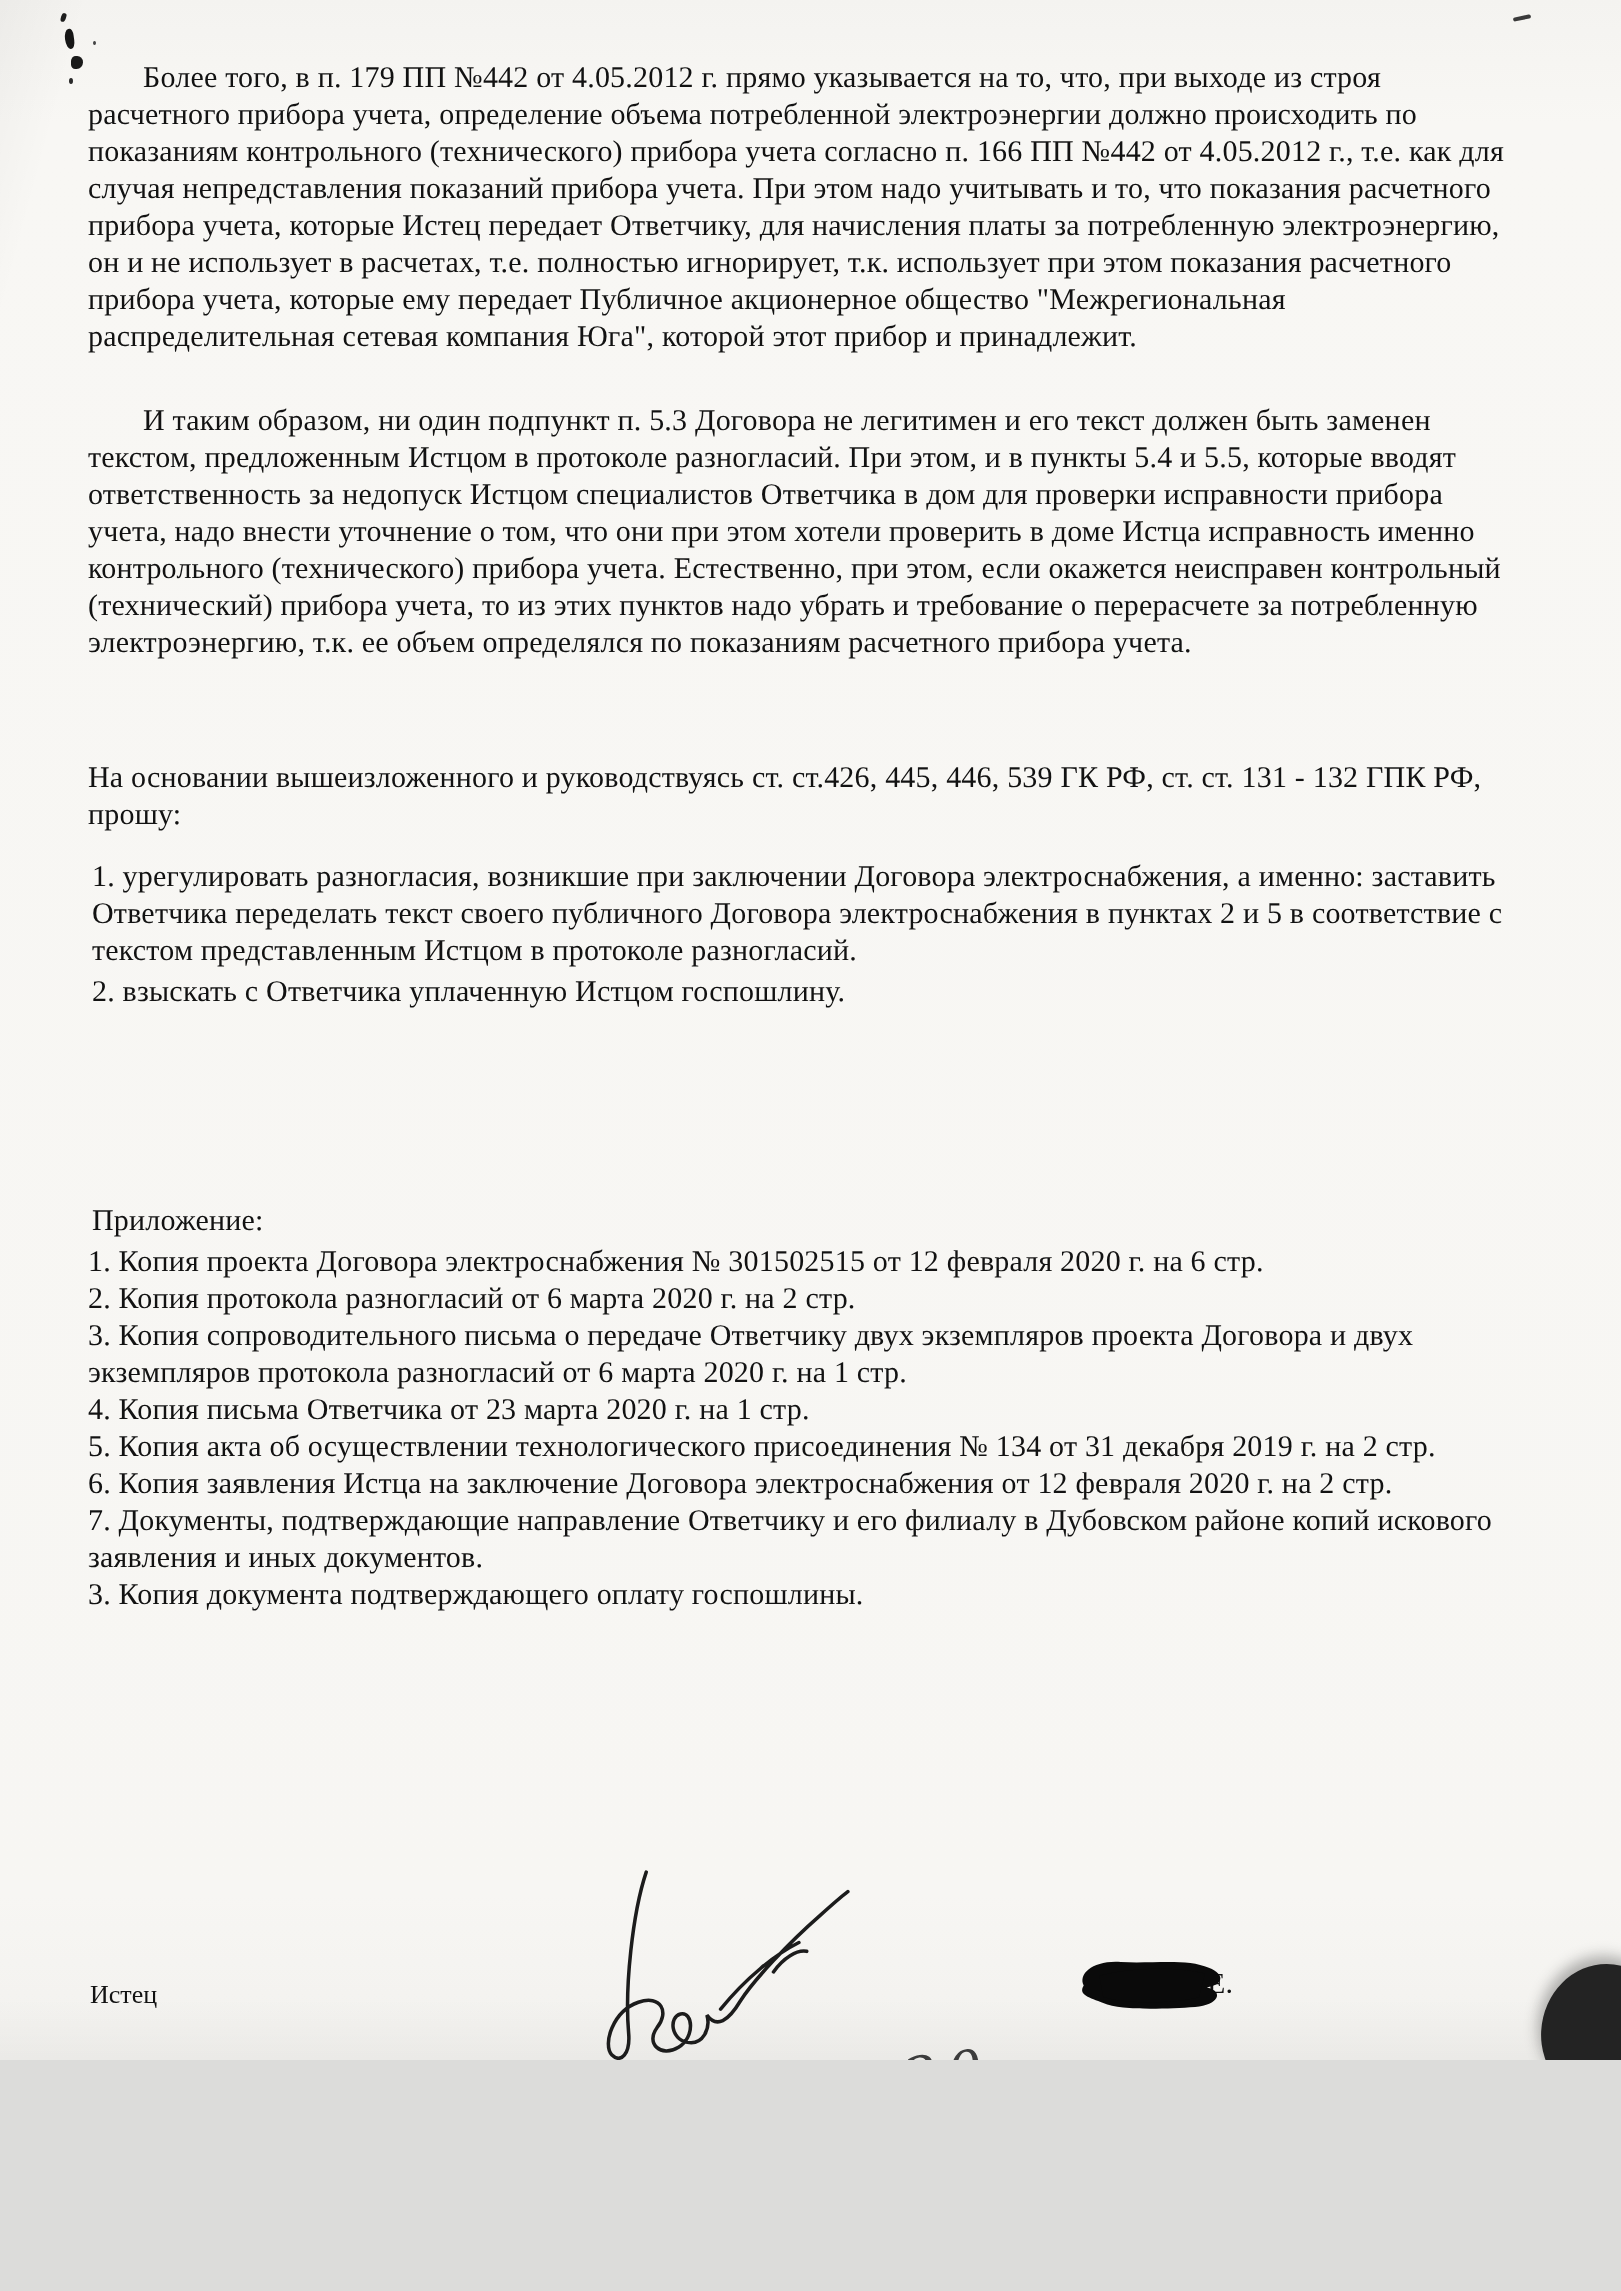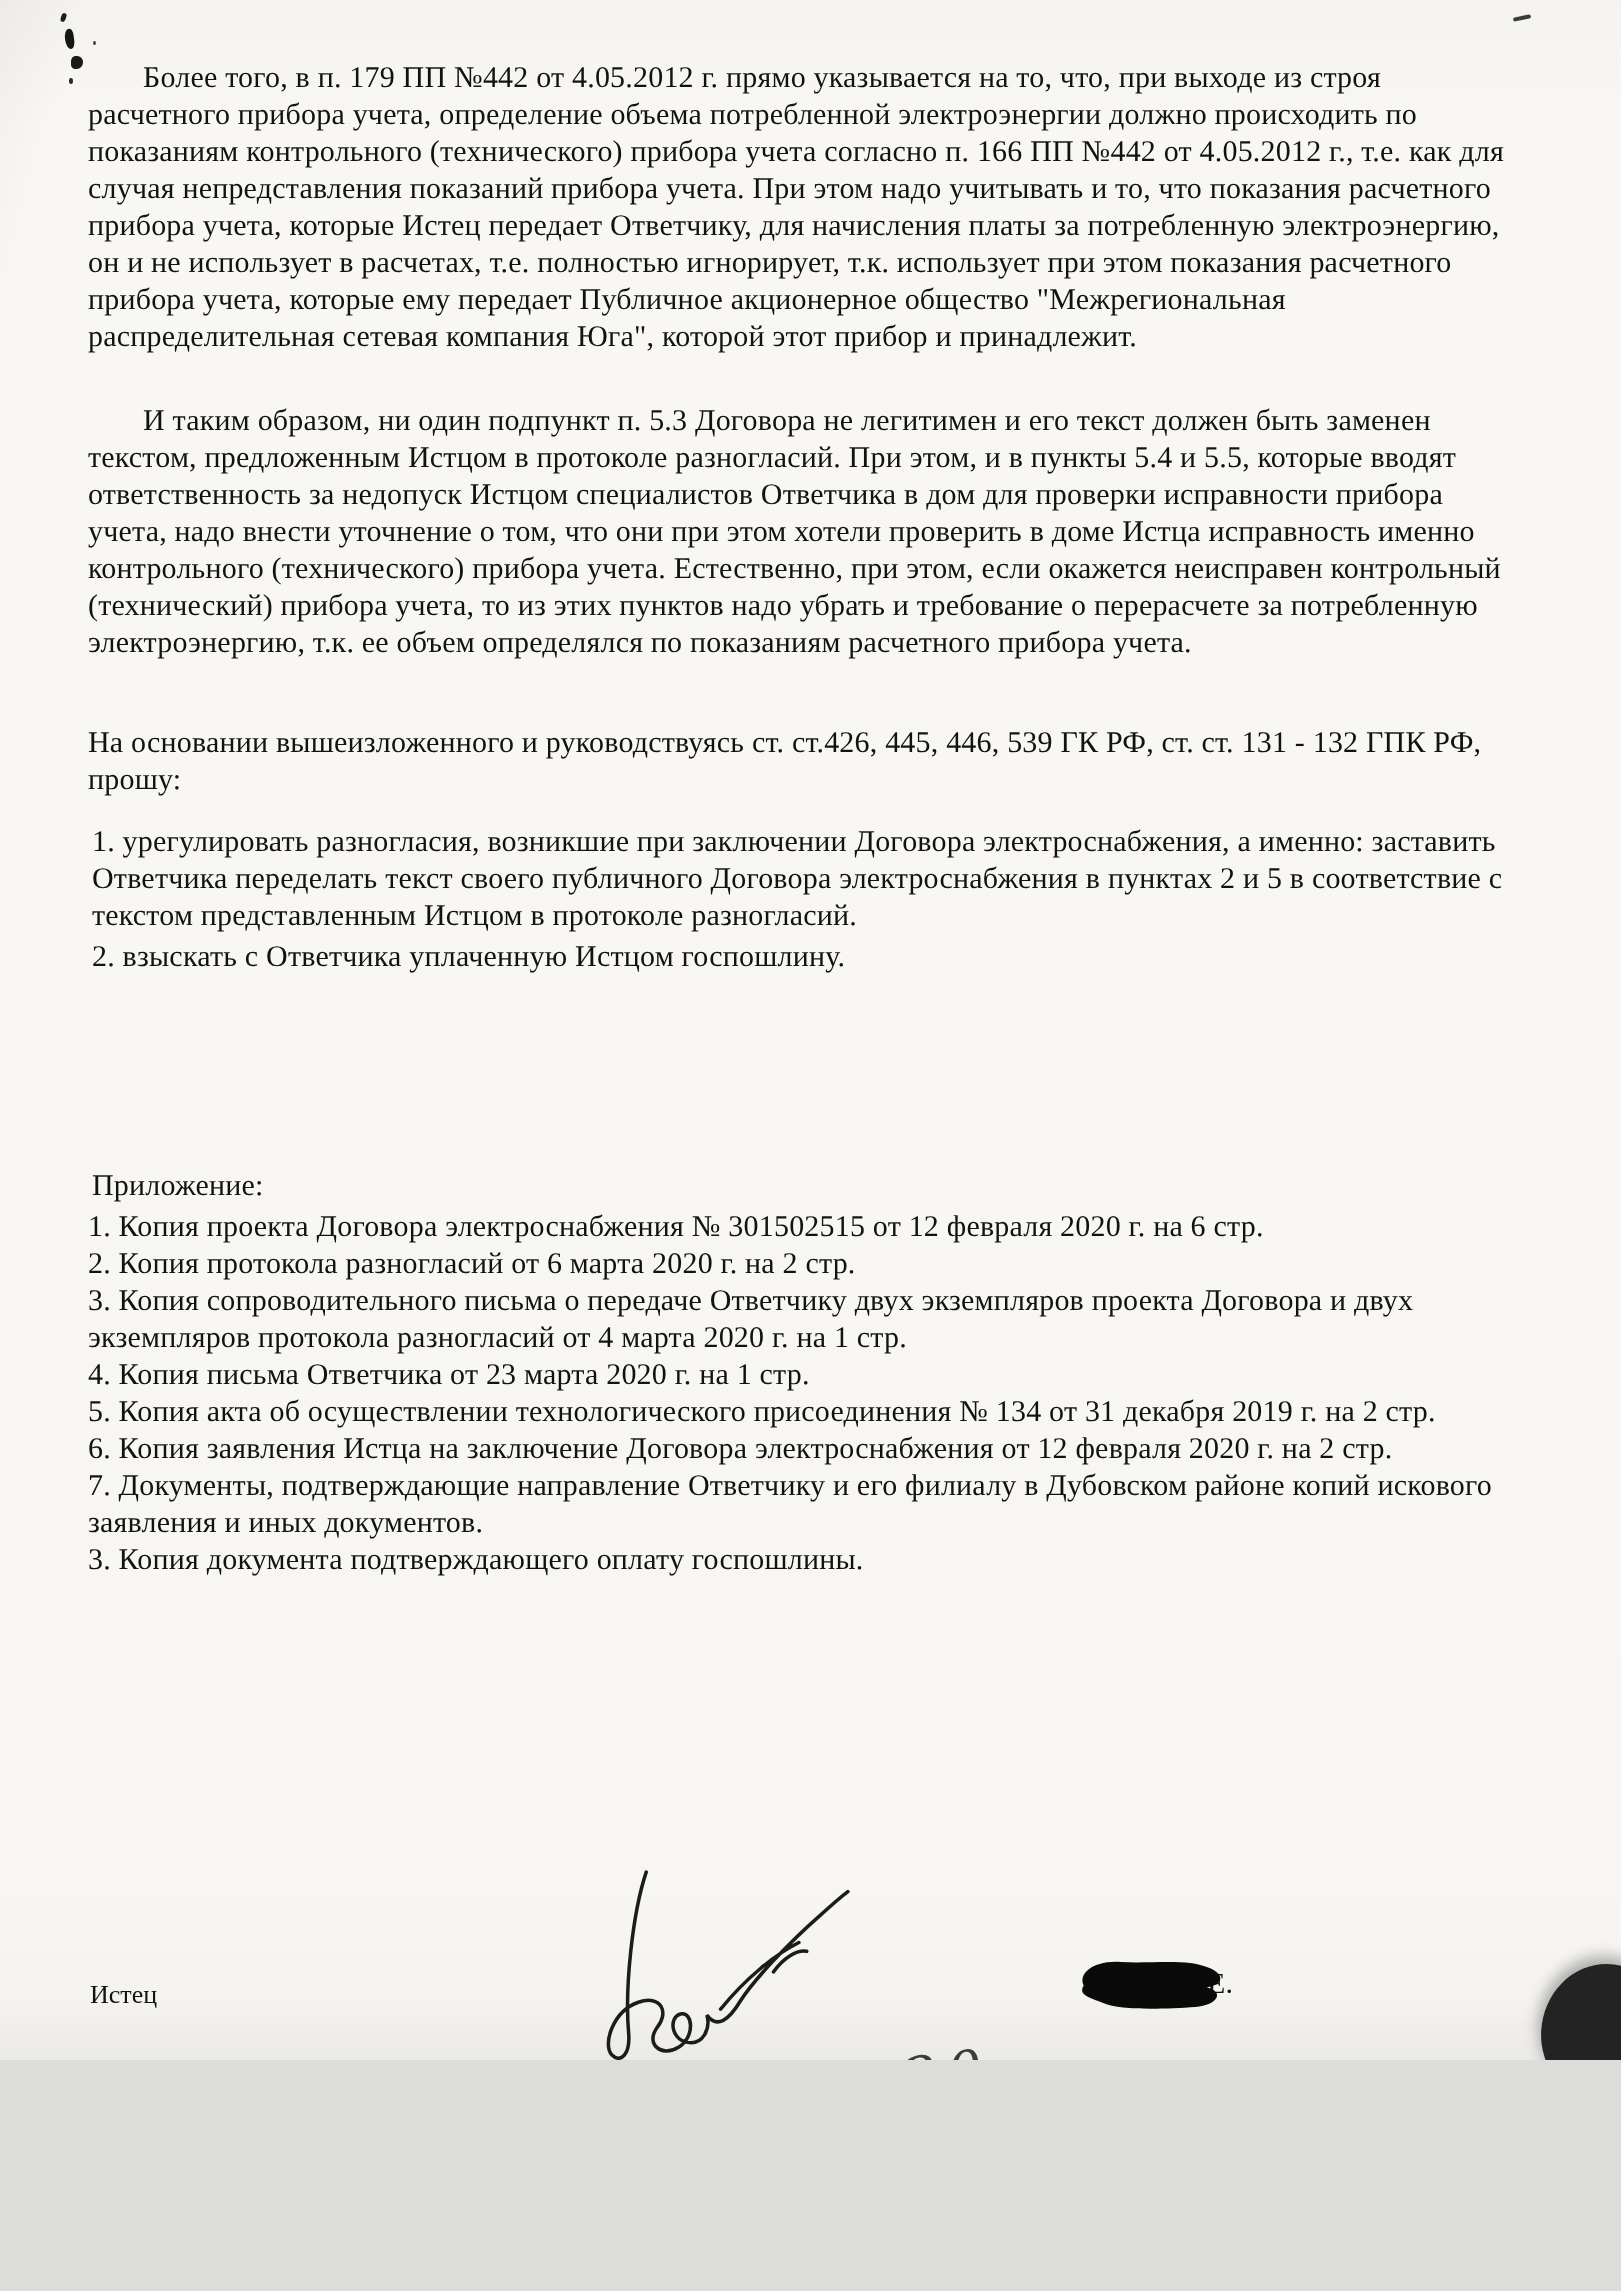--- a/index.html
+++ b/index.html
@@ -18,21 +18,21 @@
   }
   .content{
     position:absolute;left:88px;top:59px;width:1441px;
     font-size:30px;line-height:37px;
     text-rendering:geometricPrecision;
     letter-spacing:0.2px;
   }
   .para{margin:0;}
   .indent{text-indent:55px;}
   .p1{margin-bottom:47px;}
-  .p2{margin-bottom:63px;}
+  .p2{margin-bottom:98px;}
   .basis{margin-bottom:25px;}
   .req{margin:4px;}
   .attachments{margin-top:192px;}
   .att-title{margin:4px;}
   .att{margin:0;}
   
   .plaintiff-label{
     position:absolute;left:90px;top:1976px;
     font-size:26px;line-height:37px;
   }
@@ -97,21 +97,21 @@
 
     <div class="requests">
       <p class="para req">1. урегулировать разногласия, возникшие при заключении Договора электроснабжения, а именно: заставить Ответчика переделать текст своего публичного Договора электроснабжения в пунктах 2 и 5 в соответствие с текстом представленным Истцом в протоколе разногласий.</p>
       <p class="para req">2. взыскать с Ответчика уплаченную Истцом госпошлину.</p>
     </div>
 
     <div class="attachments">
       <p class="para att-title">Приложение:</p>
       <p class="para att">1. Копия проекта Договора электроснабжения № 301502515 от 12 февраля 2020 г. на 6 стр.</p>
       <p class="para att">2. Копия протокола разногласий от 6 марта 2020 г. на 2 стр.</p>
-      <p class="para att">3. Копия сопроводительного письма о передаче Ответчику двух экземпляров проекта Договора и двух экземпляров протокола разногласий от 4 марта 2020 г. на 1 стр.</p>
+      <p class="para att">3. Копия сопроводительного письма о передаче Ответчику двух экземпляров проекта Договора и двух экземпляров протокола разногласий от 6 марта 2020 г. на 1 стр.</p>
       <p class="para att">4. Копия письма Ответчика от 23 марта 2020 г. на 1 стр.</p>
       <p class="para att">5. Копия акта об осуществлении технологического присоединения № 134 от 31 декабря 2019 г. на 2 стр.</p>
       <p class="para att">6. Копия заявления Истца на заключение Договора электроснабжения от 12 февраля 2020 г. на 2 стр.</p>
       <p class="para att">7. Документы, подтверждающие направление Ответчику и его филиалу в Дубовском районе копий искового заявления и иных документов.</p>
       <p class="para att">3. Копия документа подтверждающего оплату госпошлины.</p>
     </div>
   </div>
 
   <div class="plaintiff-label">Истец</div>
 

